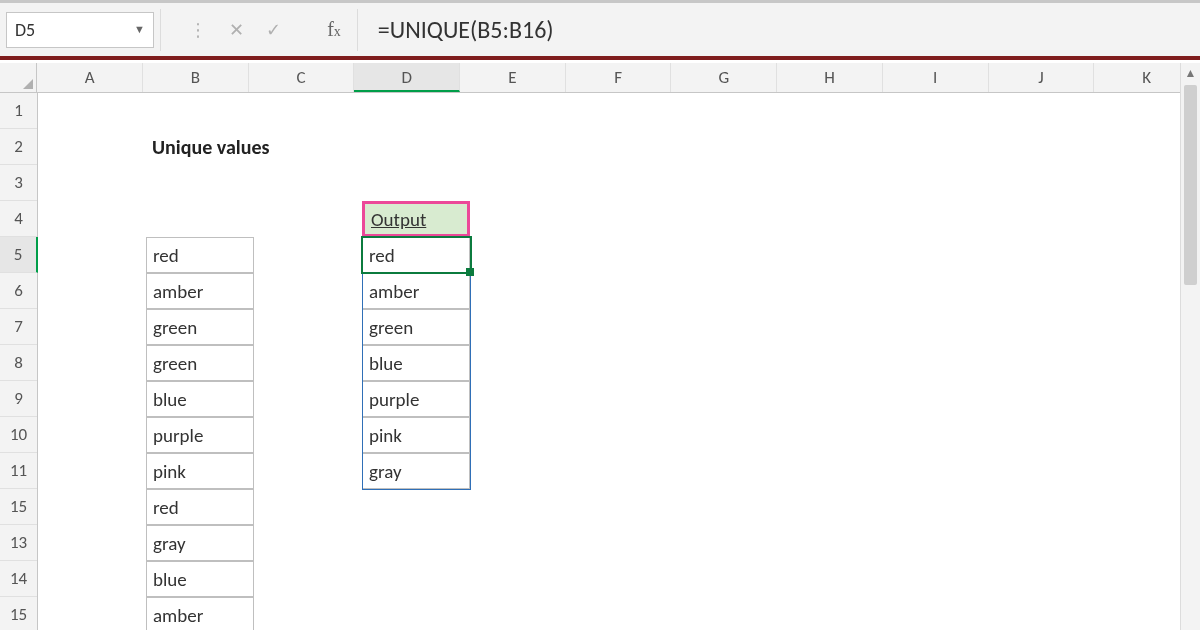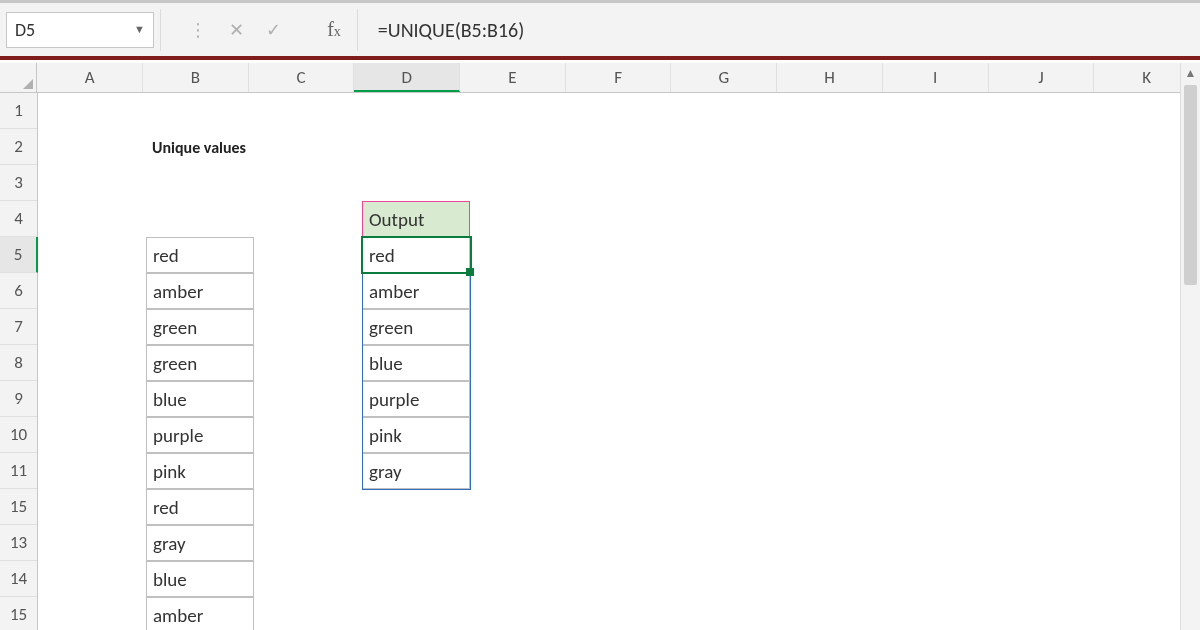--- a/index.html
+++ b/index.html
@@ -49,21 +49,21 @@
     gap: 22px;
     margin-left: 22px;
   }
   .fx-btn { color:#b0b0b0; font-size:18px; display:flex; align-items:center; }
   .fx-label { font-family: "Times New Roman", serif; font-size:20px; color:#666; margin-left: 24px; margin-right: 10px;}
   .fx-divider { width:1px; height:42px; background:#dcdcdc; }
   .formula-field {
     height: 36px;
     display:flex;
     align-items:center;
-    font-size: 20px;
+    font-size: 24px;
     color:#333;
     padding: 0 14px;
     flex:1;
   }
 
   
   .grid-area { position:absolute; top:63px; left:0; right:0; bottom:0; }
   .col-headers {
     display:flex;
     height:30px;
@@ -124,28 +124,29 @@
   .cell {
     position:absolute;
     height:36px;
     width:108px;
     font-size:19px;
     color:#333;
     display:flex;
     align-items:center;
     padding:0 6px;
   }
-  .cell.title { font-weight:600; font-size:16px; color:#222; white-space:nowrap; }
+  .cell.title { font-weight:600; font-size:20px; color:#222; white-space:nowrap; }
   .cell.header-blue {
     background:#d4dded;
     border:1px solid #9fa9bd;
   }
   .cell.header-green {
     background:#d8ebd0;
-    border:1px solid #ec4899;
+    border:3px solid #ec4899;
+    text-decoration:underline;
   }
   .cell.bord {
     border:1px solid #bfbfbf;
     background:#ffffff;
   }
   
   .spill-range {
     position:absolute;
     border:1px solid #2f6fb7;
     pointer-events:none;

